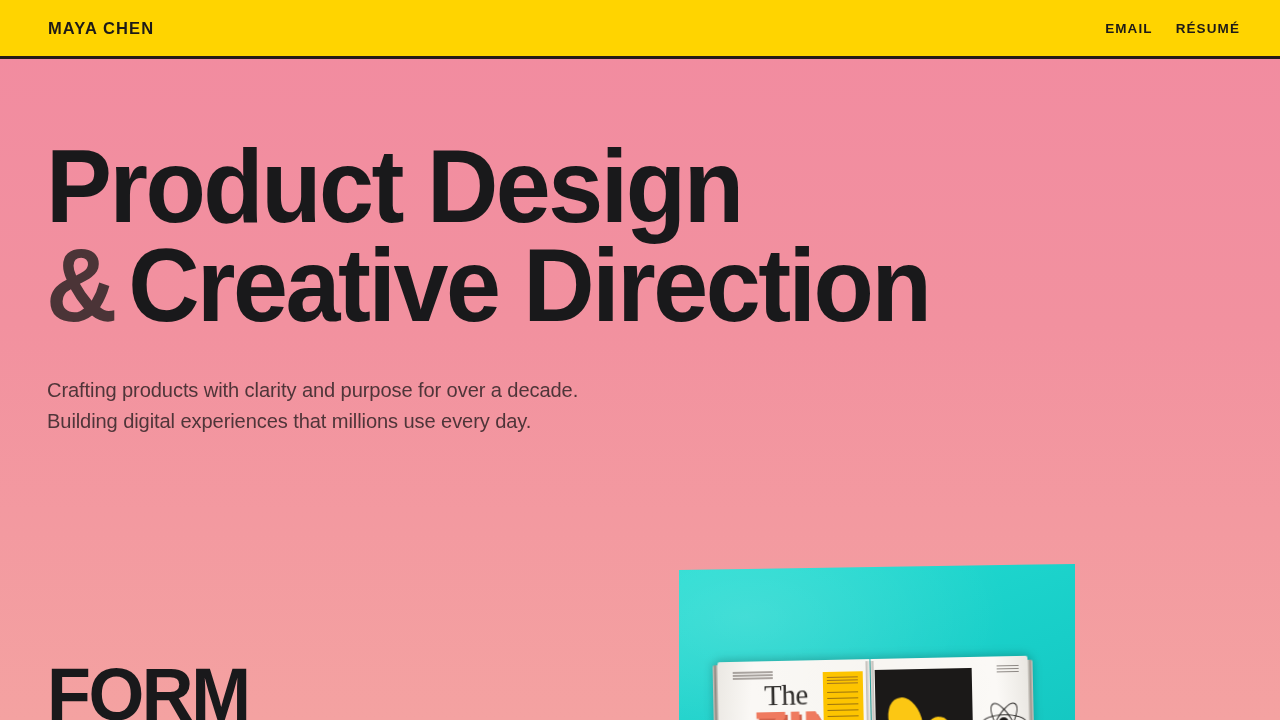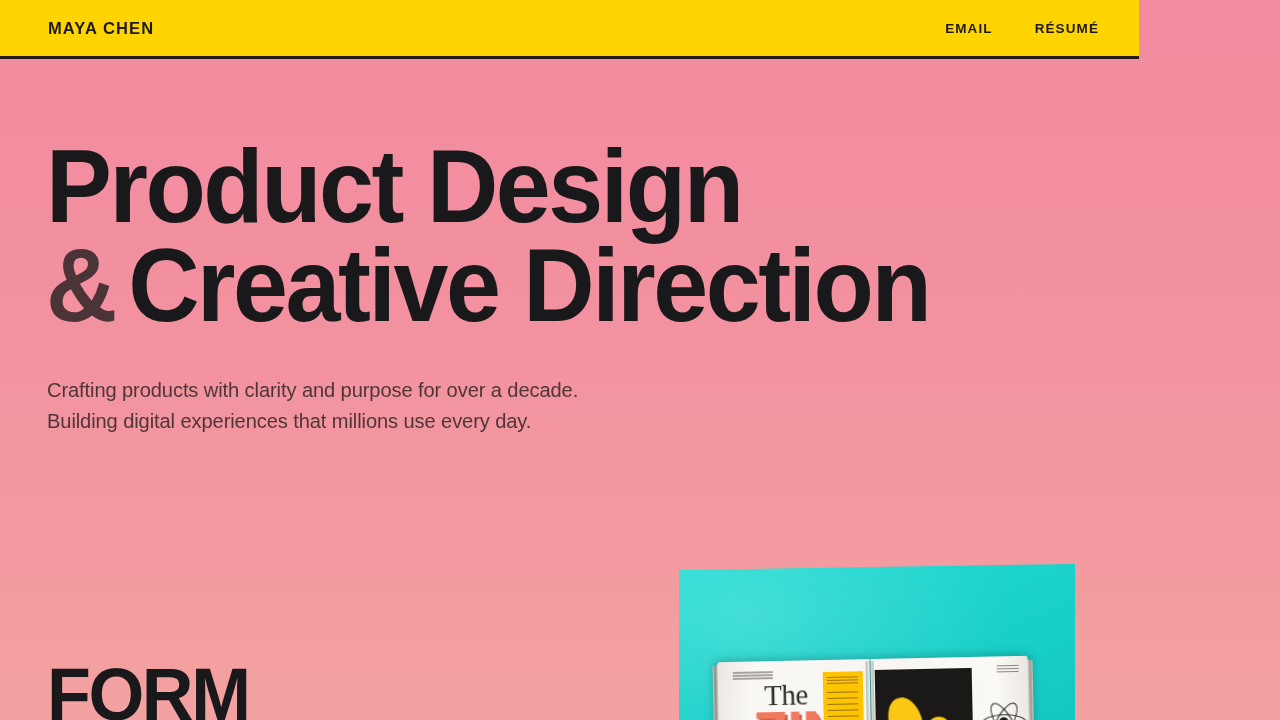--- a/index.html
+++ b/index.html
@@ -9,32 +9,32 @@
     font-family:"Liberation Sans", sans-serif;
     background:#f2919f;
   }
   #page {
     position:relative; width:1280px; height:720px; overflow:hidden;
     background:linear-gradient(180deg, #f28ba0 0%, #f2919f 45%, #f4a2a1 100%);
   }
 
   
   #site-header {
-    position:absolute; top:0; left:0; width:1139px; height:59px;
+    position:absolute; top:0; left:0; width:1280px; height:59px;
     background:#ffd400;
     border-bottom:3px solid #241a18;
     display:flex; align-items:center; justify-content:space-between;
     padding:0 40px 0 48px;
     z-index:40;
   }
   #brand {
     font-size:16.5px; font-weight:bold; letter-spacing:1.1px;
     color:#1d1a18; white-space:nowrap;
   }
-  #site-nav { display:flex; align-items:center; gap:42px; }
+  #site-nav { display:flex; align-items:center; gap:23px; }
   .nav-link {
     font-size:13.5px; font-weight:bold; letter-spacing:1.1px;
     color:#1d1a18; text-decoration:none; white-space:nowrap;
     cursor:pointer;
   }
 
   
   #hero { position:absolute; top:59px; left:0; width:1164px; z-index:20; }
   #hero-title {
     margin:78px 0 0 46px;

